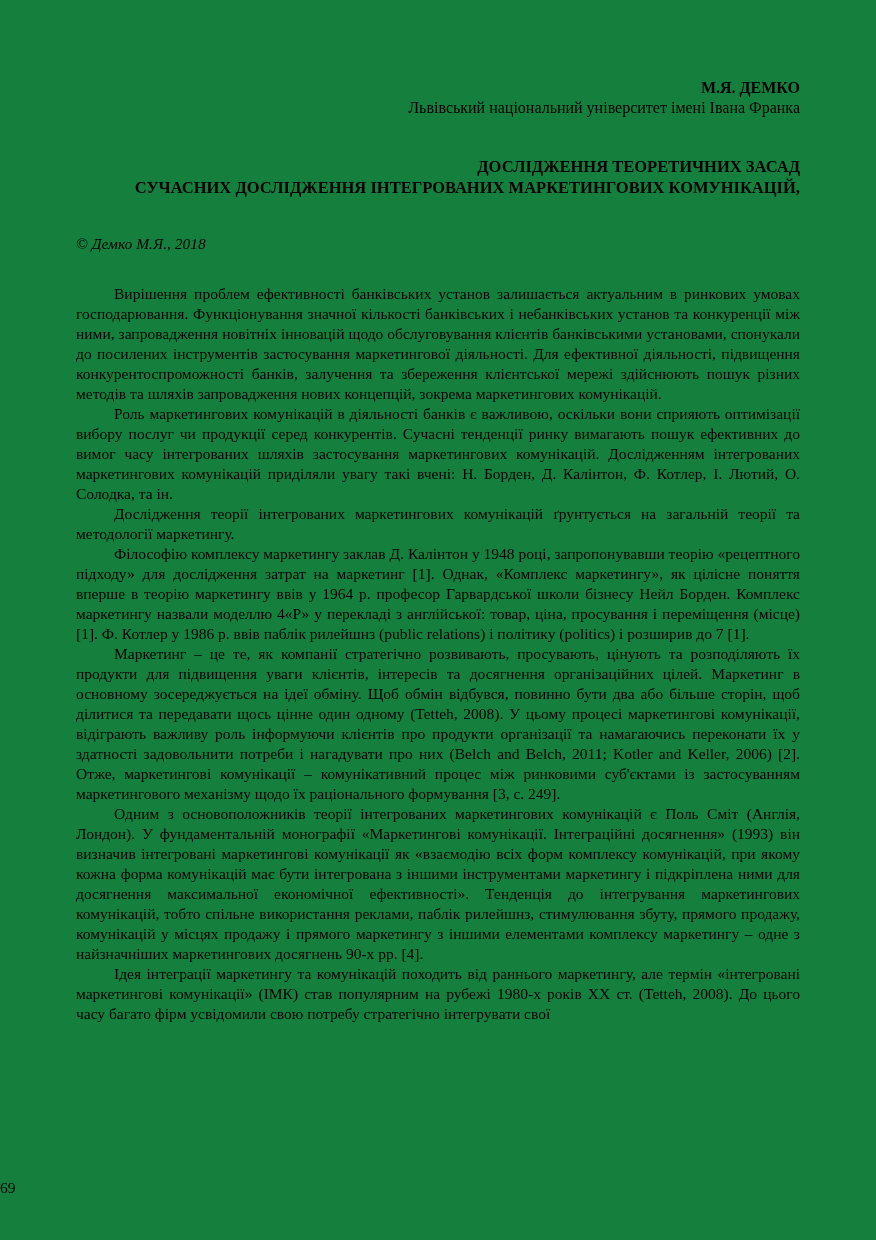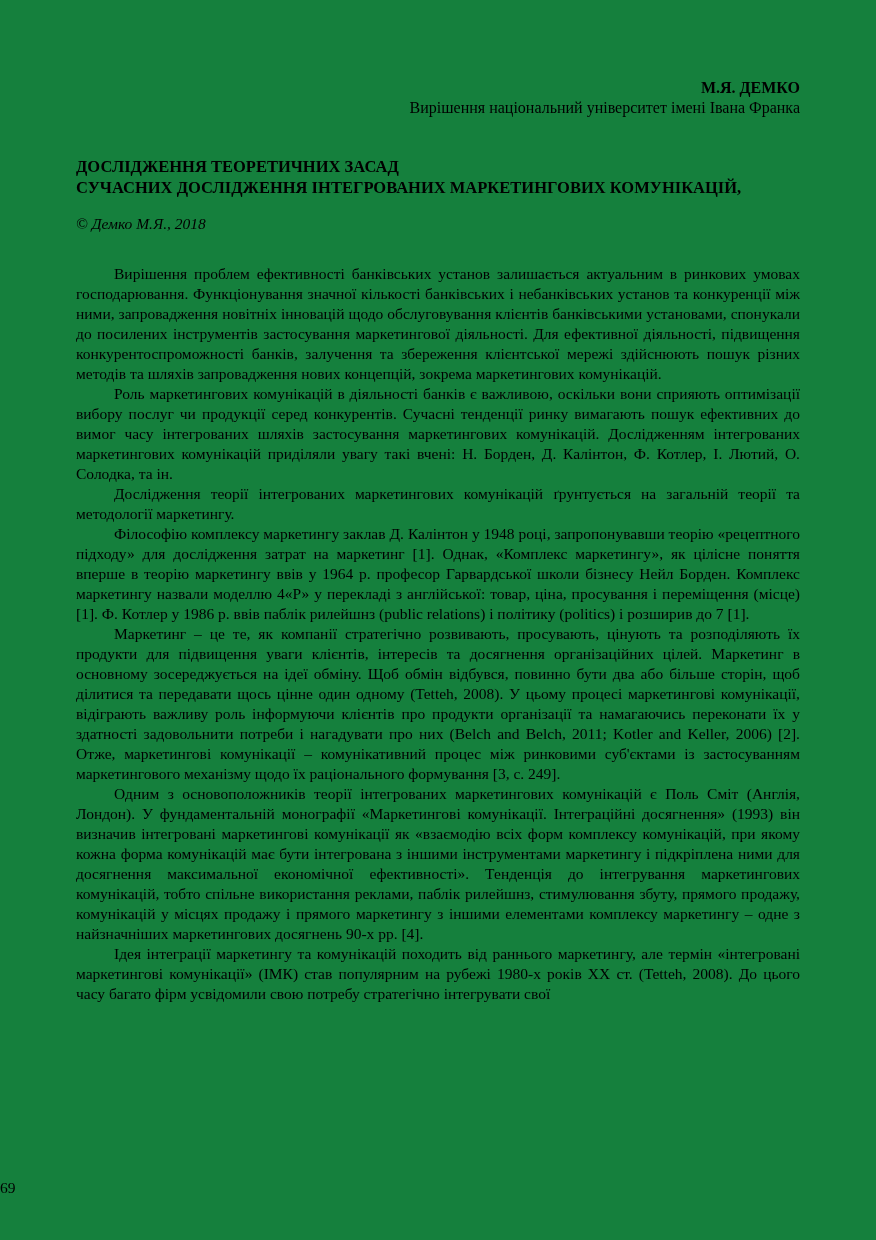--- a/index.html
+++ b/index.html
@@ -12,24 +12,24 @@
     position:relative;width:876px;height:1240px;background:#15803d;
     box-sizing:border-box;padding:78px 76px 0 76px;overflow:hidden;
   }
   .author{
     text-align:right;font-weight:bold;font-size:16px;line-height:20px;
   }
   .affiliation{
     text-align:right;font-size:16px;line-height:20px;
   }
   .title{
-    margin:38px 0 0 0;text-align:left;font-weight:bold;font-size:16.5px;line-height:21px;
+    margin:38px 0 0 0;text-align:right;font-weight:bold;font-size:16.5px;line-height:21px;
   }
   .copyright{
-    margin-top:16px;font-style:italic;font-size:15.5px;line-height:20px;
+    margin-top:36px;font-style:italic;font-size:15.5px;line-height:20px;
   }
   .body-text{
     margin-top:30px;
   }
   .body-text p{
     margin:0;text-align:justify;text-indent:38px;
     font-size:15.5px;line-height:20px;
   }
   .body-text p.lead{font-weight:bold;}
   .body-text span.b{font-weight:normal;}
@@ -37,21 +37,21 @@
   .page-number{
     position:absolute;left:0;right:0;bottom:42px;text-align:left;
     font-size:15.5px;line-height:20px;
   }
 </style>
 </head>
 <body>
 
 <div class="page">
   <div class="author">М.Я. ДЕМКО</div>
-  <div class="affiliation">Вирішення національний університет імені Івана Франка</div>
+  <div class="affiliation">Львівський національний університет імені Івана Франка</div>
 
   <h1 class="title"><span>ДОСЛІДЖЕННЯ ТЕОРЕТИЧНИХ ЗАСАД</span><br><span>СУЧАСНИХ ДОСЛІДЖЕННЯ ІНТЕГРОВАНИХ МАРКЕТИНГОВИХ КОМУНІКАЦІЙ,</span></h1>
 
   <div class="copyright">© Демко М.Я., 2018</div>
 
   <div class="body-text" id="paragraphs">
       <p class="lead"><span class="b">Вирішення проблем ефективності банківських установ залишається актуальним в ринкових умовах господарювання. Функціонування значної кількості банківських і небанківських установ та конкуренції між ними, запровадження новітніх інновацій щодо обслуговування клієнтів банківськими установами, спонукали до посилених інструментів застосування маркетингової діяльності. Для ефективної діяльності, підвищення конкурентоспроможності банків, залучення та збереження клієнтської мережі здійснюють пошук різних методів та шляхів запровадження нових концепцій, зокрема маркетингових комунікацій.</span></p>
       <p class="lead"><span class="b">Роль маркетингових комунікацій в діяльності банків є важливою, оскільки вони сприяють оптимізації вибору послуг чи продукції серед конкурентів. Сучасні тенденції ринку вимагають пошук ефективних до вимог часу інтегрованих шляхів застосування маркетингових комунікацій. Дослідженням інтегрованих маркетингових комунікацій приділяли увагу такі вчені: </span><span class="n">Н. Борден, Д. Калінтон, Ф. Котлер, І. Лютий, О. Солодка, та ін.</span></p>
       <p><span class="n">Дослідження теорії інтегрованих маркетингових комунікацій ґрунтується на загальній теорії та методології маркетингу.</span></p>
       <p><span class="n">Філософію комплексу маркетингу заклав Д. Калінтон у 1948 році, запропонувавши теорію «рецептного підходу» для дослідження затрат на маркетинг [1]. Однак, «Комплекс маркетингу», як цілісне поняття вперше в теорію маркетингу ввів у 1964 р. професор Гарвардської школи бізнесу Нейл Борден. Комплекс маркетингу назвали моделлю 4«Р» у перекладі з англійської: товар, ціна, просування і переміщення (місце) [1]. Ф. Котлер у 1986 р. ввів паблік рилейшнз (public relations) і політику (politics) і розширив до 7 [1].</span></p>

